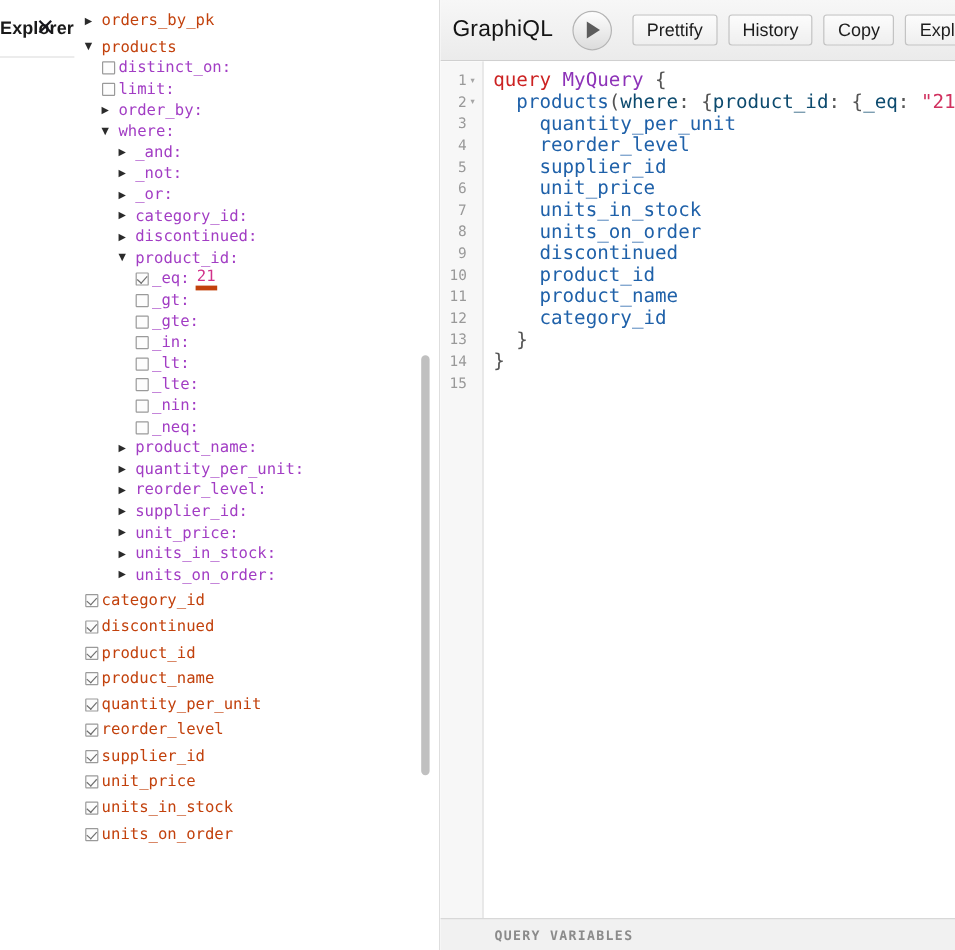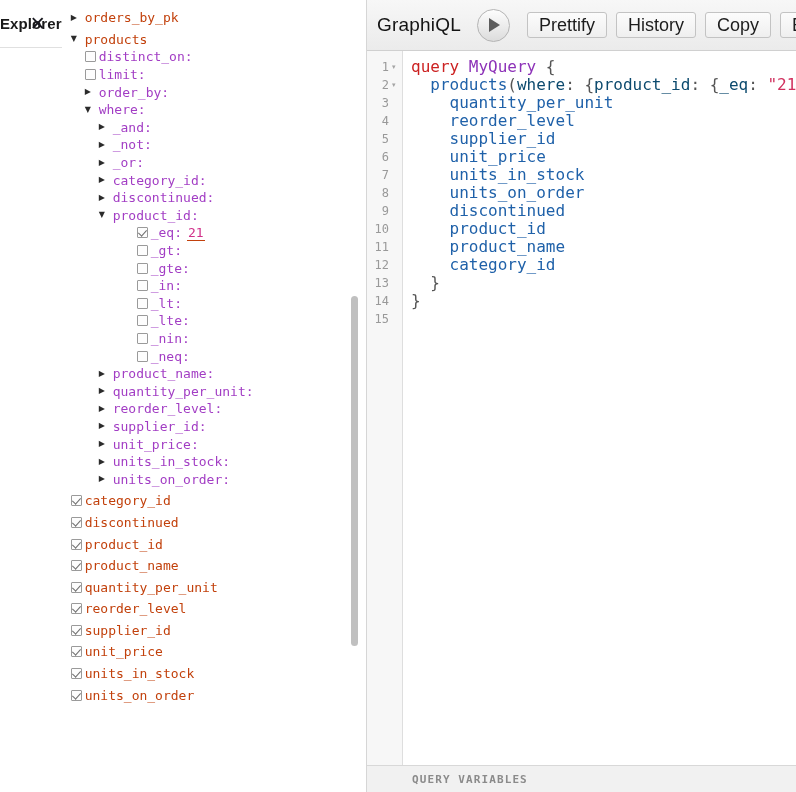--- a/index.html
+++ b/index.html
@@ -136,31 +136,31 @@
     width: 4px;
     height: 7px;
     border: solid #6f6f6f;
     border-width: 0 1.4px 1.4px 0;
     transform: rotate(42deg);
   }
   .lbl-blue  { color: #c2410c; }
   .lbl-purple{ color: #a23dc4; }
   .val-pink  {
     color: #d1318a;
-    border-bottom: 1px solid #c2410c;
+    border-bottom: 4px solid #c2410c;
     padding: 0 1px;
     margin-left: 5px;
     cursor: text;
   }
 
   
   .i0 { padding-left: 9px; }
   .i1 { padding-left: 23px; }
   .i2 { padding-left: 37px; }
-  .i3 { padding-left: 51px; margin-left: 24px; }
+  .i3 { padding-left: 51px; }
 
   
   #graphiql {
     position: relative;
     width: 429px;
     height: 792px;
     display: flex;
     flex-direction: column;
     background: #ffffff;
     overflow: hidden;
@@ -204,21 +204,21 @@
     border-bottom: 7px solid transparent;
     margin-left: 3px;
   }
   .tb-btn {
     height: 26px;
     padding: 0 11px;
     background: linear-gradient(#fcfcfc, #efefef);
     border: 1px solid #c3c3c3;
     border-radius: 3px;
     font-family: "Liberation Sans", sans-serif;
-    font-size: 18px;
+    font-size: 15px;
     color: #1d1d1d;
     display: flex;
     align-items: center;
     cursor: pointer;
     margin-right: 9px;
     white-space: nowrap;
     box-sizing: border-box;
   }
 
   #editor-area {

